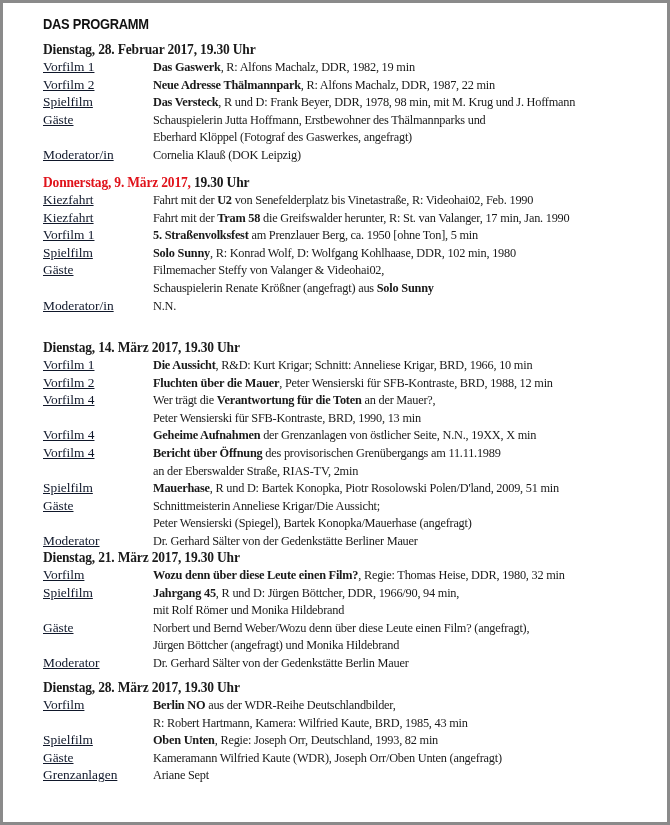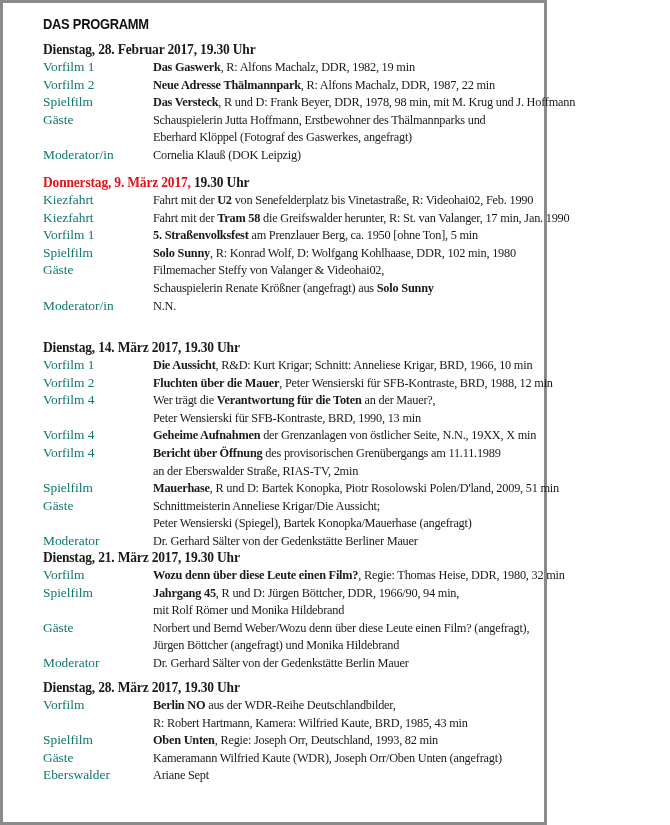--- a/index.html
+++ b/index.html
@@ -2,42 +2,42 @@
 <html><head>
 <meta charset="utf-8">
 <style>
   html, body { margin: 0; padding: 0; background: #ffffff; }
   body {
     width: 670px; height: 825px; overflow: hidden; position: relative;
     font-family: "Liberation Serif", "DejaVu Serif", serif;
     color: #1a1a1a;
   }
   .frame {
-    position: absolute; left: 0; top: 0; width: 547px; height: 825px;
+    position: absolute; left: 0; top: 0; width: 670px; height: 825px;
     box-sizing: border-box;
     border-left: 3px solid #8a8a8a; border-right: 3px solid #8a8a8a;
     border-top: 3px solid #8a8a8a; border-bottom: 3px solid #8a8a8a;
     background: #fff;
   }
   .title {
     position: absolute; left: 40px; top: 12px;
     font-family: "Liberation Sans", "DejaVu Sans", sans-serif;
     font-weight: bold; font-size: 15px; letter-spacing: -0.3px;
     transform: scaleX(0.86); transform-origin: left top;
     color: #111;
   }
   .section { position: absolute; left: 40px; width: 640px; }
   .sec-head {
     font-size: 15px; font-weight: bold; line-height: 17px; height: 17px;
     white-space: nowrap; letter-spacing: -0.2px;
     transform: scaleX(0.9); transform-origin: left top;
   }
   .sec-head .red { color: #e0131b; }
   .row { display: flex; font-size: 13.4px; line-height: 17.6px; white-space: nowrap; }
-  .row .label { width: 110px; flex: 0 0 110px; color: #0f766e; }
+  .row .label { width: 110px; flex: 0 0 110px; color: #0f172a; text-decoration: underline; }
   .row .val { flex: 1; letter-spacing: -0.25px; }
   .row .val b { font-weight: bold; }
   .cont .label { visibility: hidden; }
   .squeeze { transform: scaleX(0.92); transform-origin: left top; display: inline-block; }
 </style>
 </head>
 <body>
 
 <div class="frame">
   <div class="title">DAS PROGRAMM</div>
@@ -186,18 +186,18 @@
         </div>
         <div class="row">
           <span class="label">Spielfilm</span>
           <span class="val"><span class="squeeze"><b>Oben Unten</b><span>, Regie: Joseph Orr, Deutschland, 1993, 82 min</span></span></span>
         </div>
         <div class="row">
           <span class="label">Gäste</span>
           <span class="val"><span class="squeeze"><span>Kameramann Wilfried Kaute (WDR), Joseph Orr/Oben Unten (angefragt)</span></span></span>
         </div>
         <div class="row">
-          <span class="label">Eberswalder</span>
+          <span class="label">Grenzanlagen</span>
           <span class="val"><span class="squeeze"><span>Ariane Sept</span></span></span>
         </div>
       </div>
     </div>
 </div>
 
 </body></html>

